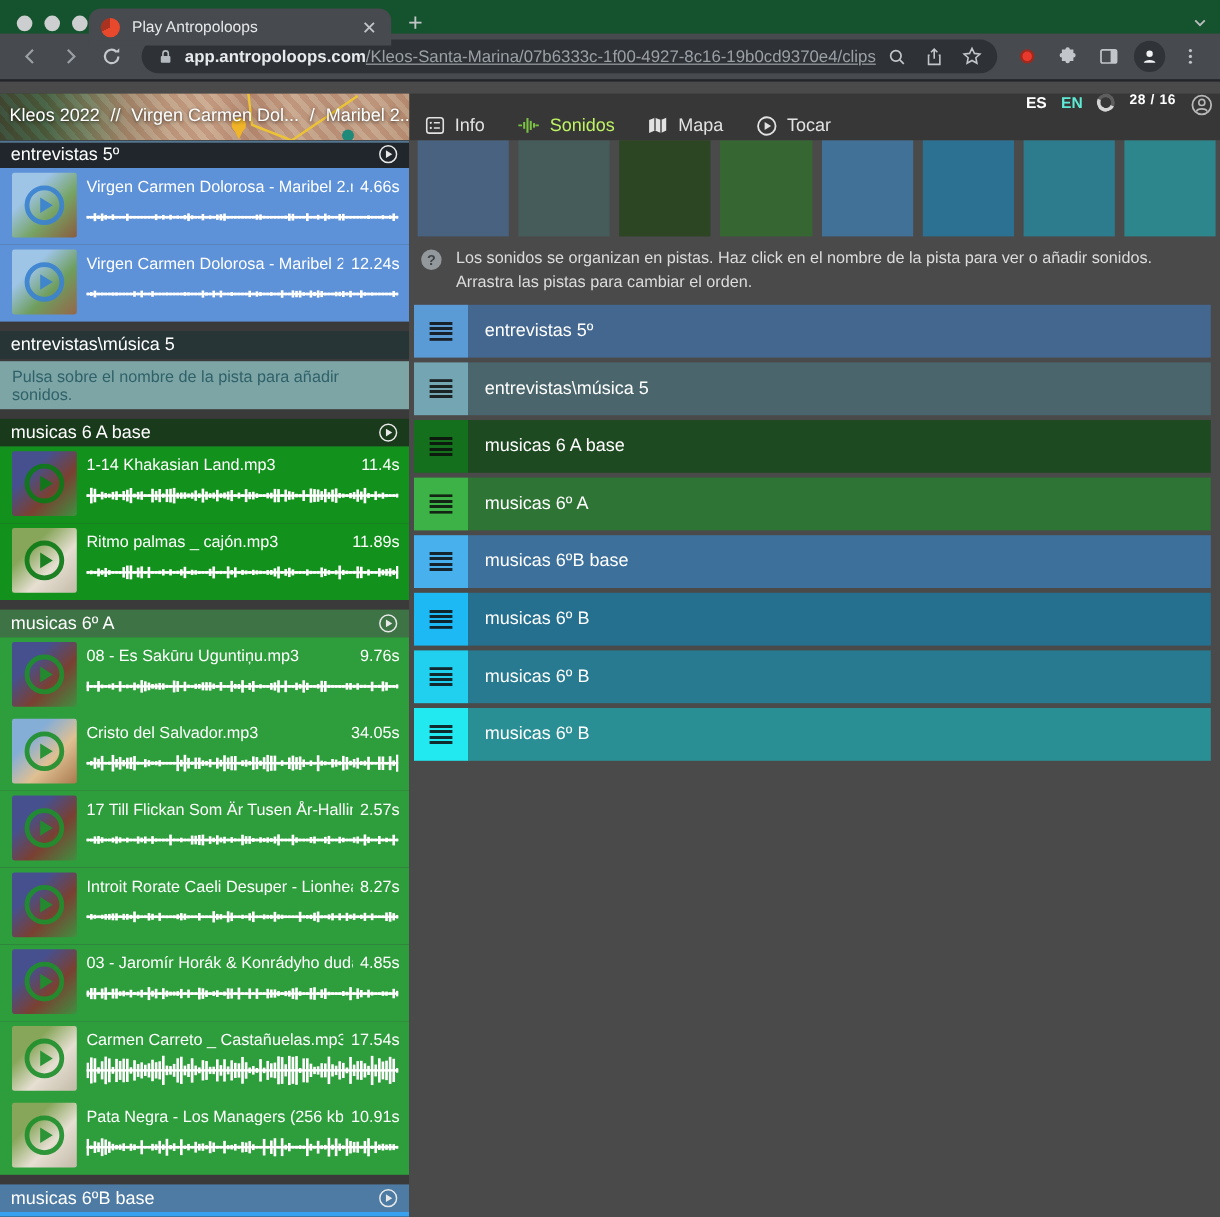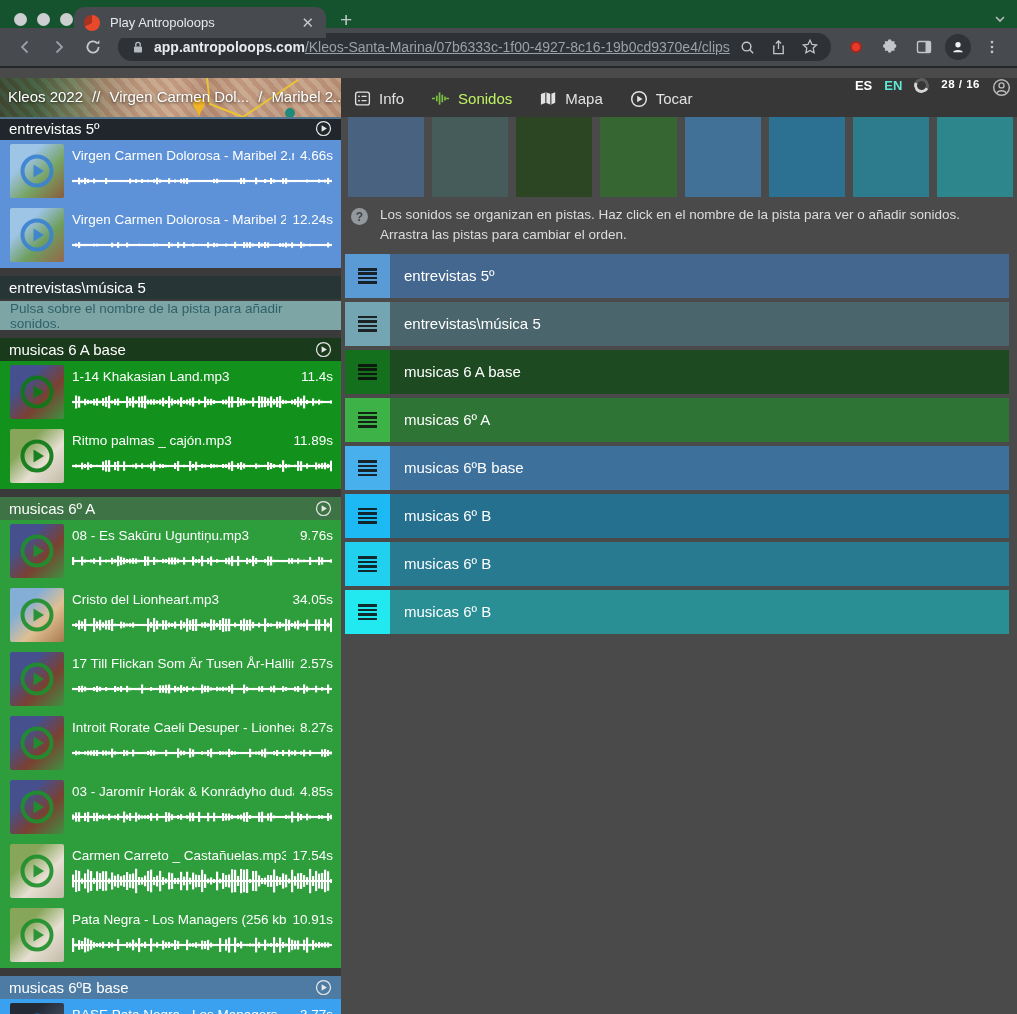--- a/index.html
+++ b/index.html
@@ -36,37 +36,37 @@
 
   
   .app-header { position:absolute; left:0; top:78px; width:1017px; height:39px; background:#373737; }
   .bc-image { position:absolute; left:0; top:0; width:341px; height:39px; overflow:hidden;
     background:
       repeating-linear-gradient(48deg, rgba(150,70,50,.14) 0 5px, rgba(255,255,255,.07) 5px 10px),
       linear-gradient(90deg,#31452f 0%,#3c5a3a 11%,#6b7a58 21%,#a08a6e 31%,#bfa084 41%,#caa88c 51%,#b58d74 61%,#c7a58a 71%,#bd9a80 81%,#c4a287 91%,#b89478 100%); }
   .bc-image svg { position:absolute; left:0; top:0; }
   .bc-text { position:absolute; left:8px; top:10px; z-index:2; display:flex; gap:9px; color:#fff;
              font-size:15px; white-space:nowrap; text-shadow:0 1px 3px rgba(0,0,0,.7); }
-  .app-nav { position:absolute; left:354px; top:1px; height:39px; display:flex; align-items:center; gap:27px; }
+  .app-nav { position:absolute; left:354px; top:7px; height:39px; display:flex; align-items:center; gap:27px; }
   .nav-item { display:flex; align-items:center; gap:8px; color:#e2e2e2; font-size:15px; cursor:pointer; }
   .nav-item.active { color:#bef264; }
   .hdr-right { position:absolute; right:6px; top:0; height:40px; display:flex; align-items:flex-start; gap:12px; }
   .lang-es { color:#fff; font-weight:700; font-size:13px; }
   .lang-en { color:#5eead4; font-weight:700; font-size:13px; }
   .spinner { width:15px; height:15px; border-radius:50%; border:3px solid #5e5e5e;
              border-left-color:#d5d5d5; border-bottom-color:#d5d5d5; transform:rotate(-20deg); }
   .counter { color:#fff; font-size:11.5px; font-weight:700; letter-spacing:.5px; }
 
   
   .sidebar { position:absolute; left:0; top:117px; width:341px; height:897px; overflow:hidden; background:#3a3a3a; }
   .section { margin-bottom:8px; }
   .section:first-child .section-header { box-shadow:inset 0 2px 0 #53758f; }
   .section-header { height:23px; display:flex; align-items:center; padding:0 9px; color:#fff; font-size:15px; }
   .play-btn { margin-left:auto; display:flex; align-items:center; }
-  .hint-bar { margin-top:2px; height:29px; display:flex; align-items:center; padding:0 10px; font-size:13.5px; }
+  .hint-bar { margin-top:2px; height:40px; display:flex; align-items:center; padding:0 10px; font-size:13.5px; }
   .clip { height:64px; position:relative; }
   .thumb { position:absolute; left:10px; top:4px; width:54px; height:54px; border-radius:2px; overflow:hidden; }
   .thumb-ov { position:absolute; left:8px; top:8px; }
   .clip-title-row { position:absolute; left:72px; right:8px; top:8px; display:flex; font-size:13.5px; color:#fff; }
   .clip-title { flex:1; white-space:nowrap; overflow:hidden; }
   .clip-dur { margin-left:6px; white-space:nowrap; }
   .clip-wave { position:absolute; left:72px; top:28px; width:261px; height:26px; }
 
   
   .main { position:absolute; left:341px; top:117px; width:676px; height:897px; background:#4a4a4a; }
@@ -792,21 +792,21 @@
             </svg></div>
         </div>
         <div class="clip" style="background: rgb(46, 158, 60);">
           <div class="thumb" style="background: linear-gradient(135deg, rgb(133, 174, 214) 0%, rgb(133, 174, 214) 30%, rgb(223, 192, 147) 62%, rgb(169, 122, 78) 100%);">
             <div class="thumb-ov"><svg width="38" height="38" viewBox="0 0 38 38">
                 <circle cx="19" cy="19" r="14.5" fill="none" stroke="#1e8f2c" stroke-width="4" opacity="0.92"></circle>
                 <path d="M15.5 12.5v13l10.5-6.5z" fill="#1e8f2c" opacity="0.92"></path>
               </svg></div>
           </div>
           <div class="clip-title-row">
-            <span class="clip-title">Cristo del Lionheart.mp3</span>
+            <span class="clip-title">Cristo del Salvador.mp3</span>
             <span class="clip-dur">34.05s</span>
           </div>
           <div class="clip-wave"><svg width="260" height="26" viewBox="0 0 260 26">
               <rect x="0" y="12" width="260" height="2" fill="#fff"></rect>
               <rect x="0" y="11.9" width="2.2" height="2.2" fill="#fff"></rect>
               <rect x="3" y="11.2" width="2.2" height="3.7" fill="#fff"></rect>
               <rect x="6" y="8.3" width="2.2" height="9.4" fill="#fff"></rect>
               <rect x="9" y="9.4" width="2.2" height="7.2" fill="#fff"></rect>
               <rect x="12" y="6.9" width="2.2" height="12.2" fill="#fff"></rect>
               <rect x="15" y="11.9" width="2.2" height="2.2" fill="#fff"></rect>

